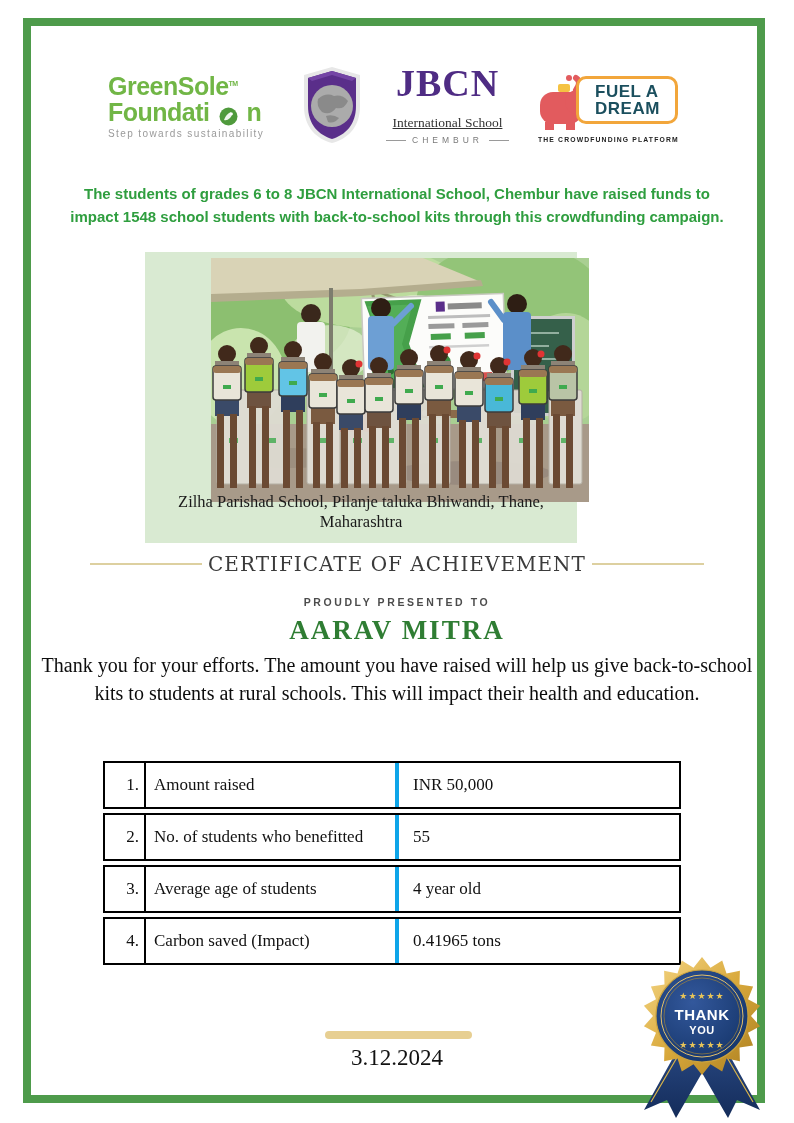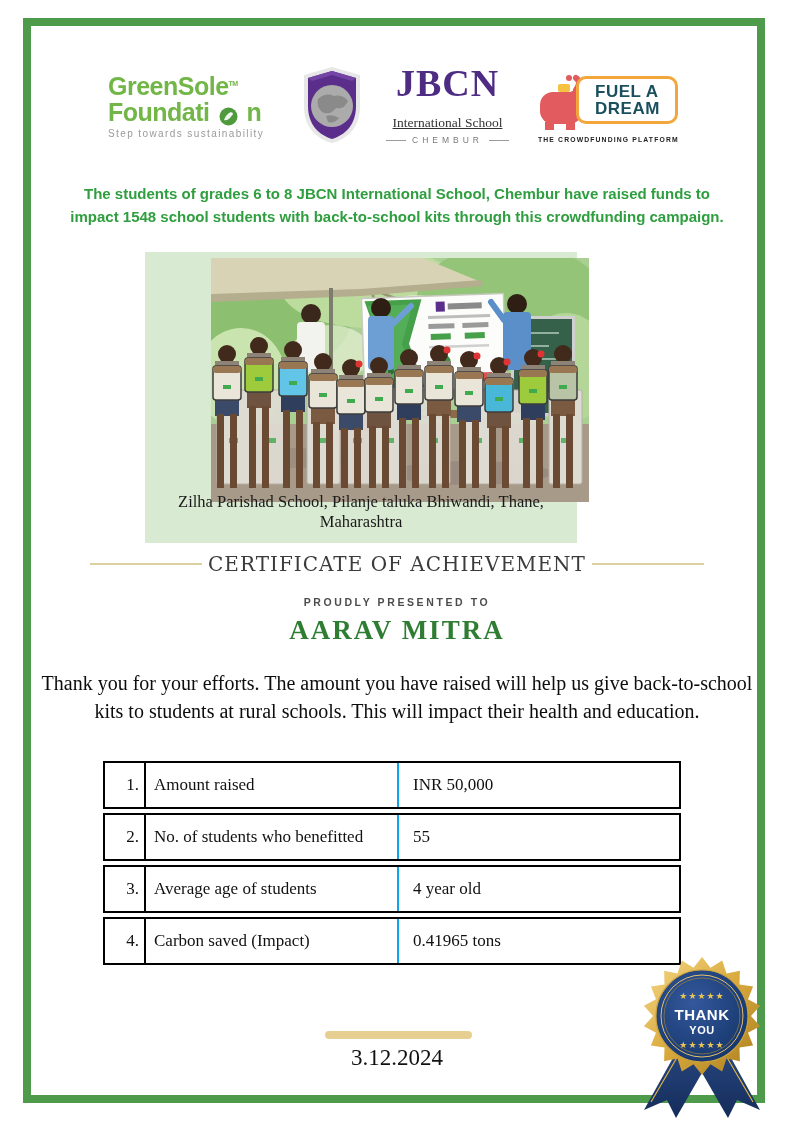--- a/index.html
+++ b/index.html
@@ -52,30 +52,30 @@
              justify-content:center;gap:6px;z-index:2;}
   .title-rule{width:112px;height:2px;background:#ddd0a0;}
   .cert-title{margin:0;font-family:"DejaVu Serif",serif;font-weight:400;font-size:20px;
               letter-spacing:1px;color:#3b3b3b;white-space:nowrap;}
   .presented{position:absolute;left:0;width:100%;top:596px;text-align:center;z-index:2;
              font-family:"Liberation Sans",sans-serif;font-size:10.5px;font-weight:600;
              letter-spacing:2.6px;color:#4c4c4c;}
   .recipient{position:absolute;left:0;width:100%;top:615px;text-align:center;z-index:2;
              font-family:"Liberation Serif",serif;font-weight:bold;font-size:27px;
              letter-spacing:2px;color:#2f7d33;}
-  .message{position:absolute;left:34px;right:34px;top:669px;margin:0;text-align:center;z-index:2;
+  .message{position:absolute;left:34px;right:34px;top:651px;margin:0;text-align:center;z-index:2;
            font-size:20px;line-height:28px;color:#0d0d0d;}
 
   
   .impact-table{position:absolute;left:103px;top:761px;width:578px;z-index:2;}
   .t-row{display:grid;grid-template-columns:41px 253px 1fr;border:2px solid #000;
          height:44px;margin-bottom:4px;background:#fff;}
   .c-num{border-right:2px solid #000;display:flex;align-items:center;justify-content:flex-end;
          padding-right:5px;font-size:17px;}
-  .c-label{border-right:2px solid #0ea5e9;display:flex;align-items:center;padding-left:8px;font-size:17px;}
+  .c-label{border-right:4px solid #0ea5e9;display:flex;align-items:center;padding-left:8px;font-size:17px;}
   .c-value{display:flex;align-items:center;padding-left:14px;font-size:17px;}
 
   
   .badge{position:absolute;left:622px;top:942px;z-index:5;}
   .date-rule{position:absolute;left:325px;top:1031px;width:147px;height:8px;border-radius:4px;
              background:#e7cf92;z-index:2;}
   .date-text{position:absolute;left:0;width:100%;top:1045px;text-align:center;z-index:2;
              font-size:23px;color:#111;}
 </style>
 </head>

